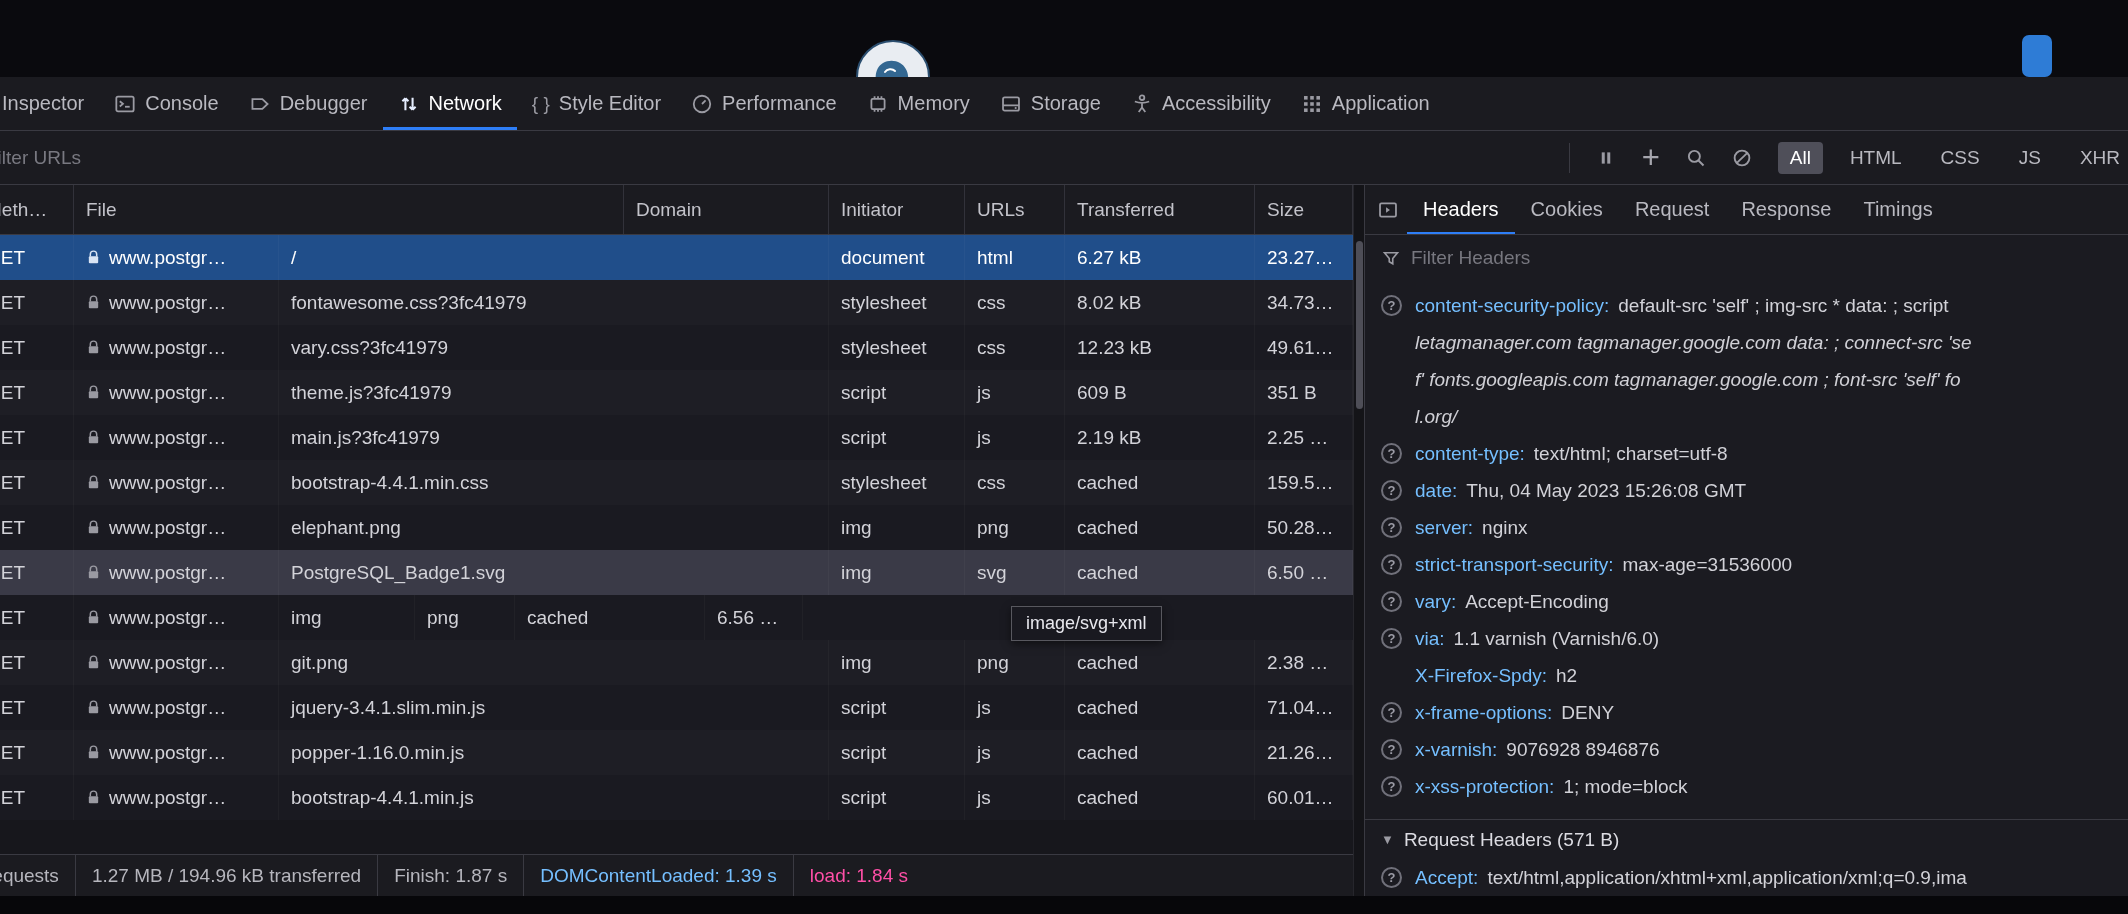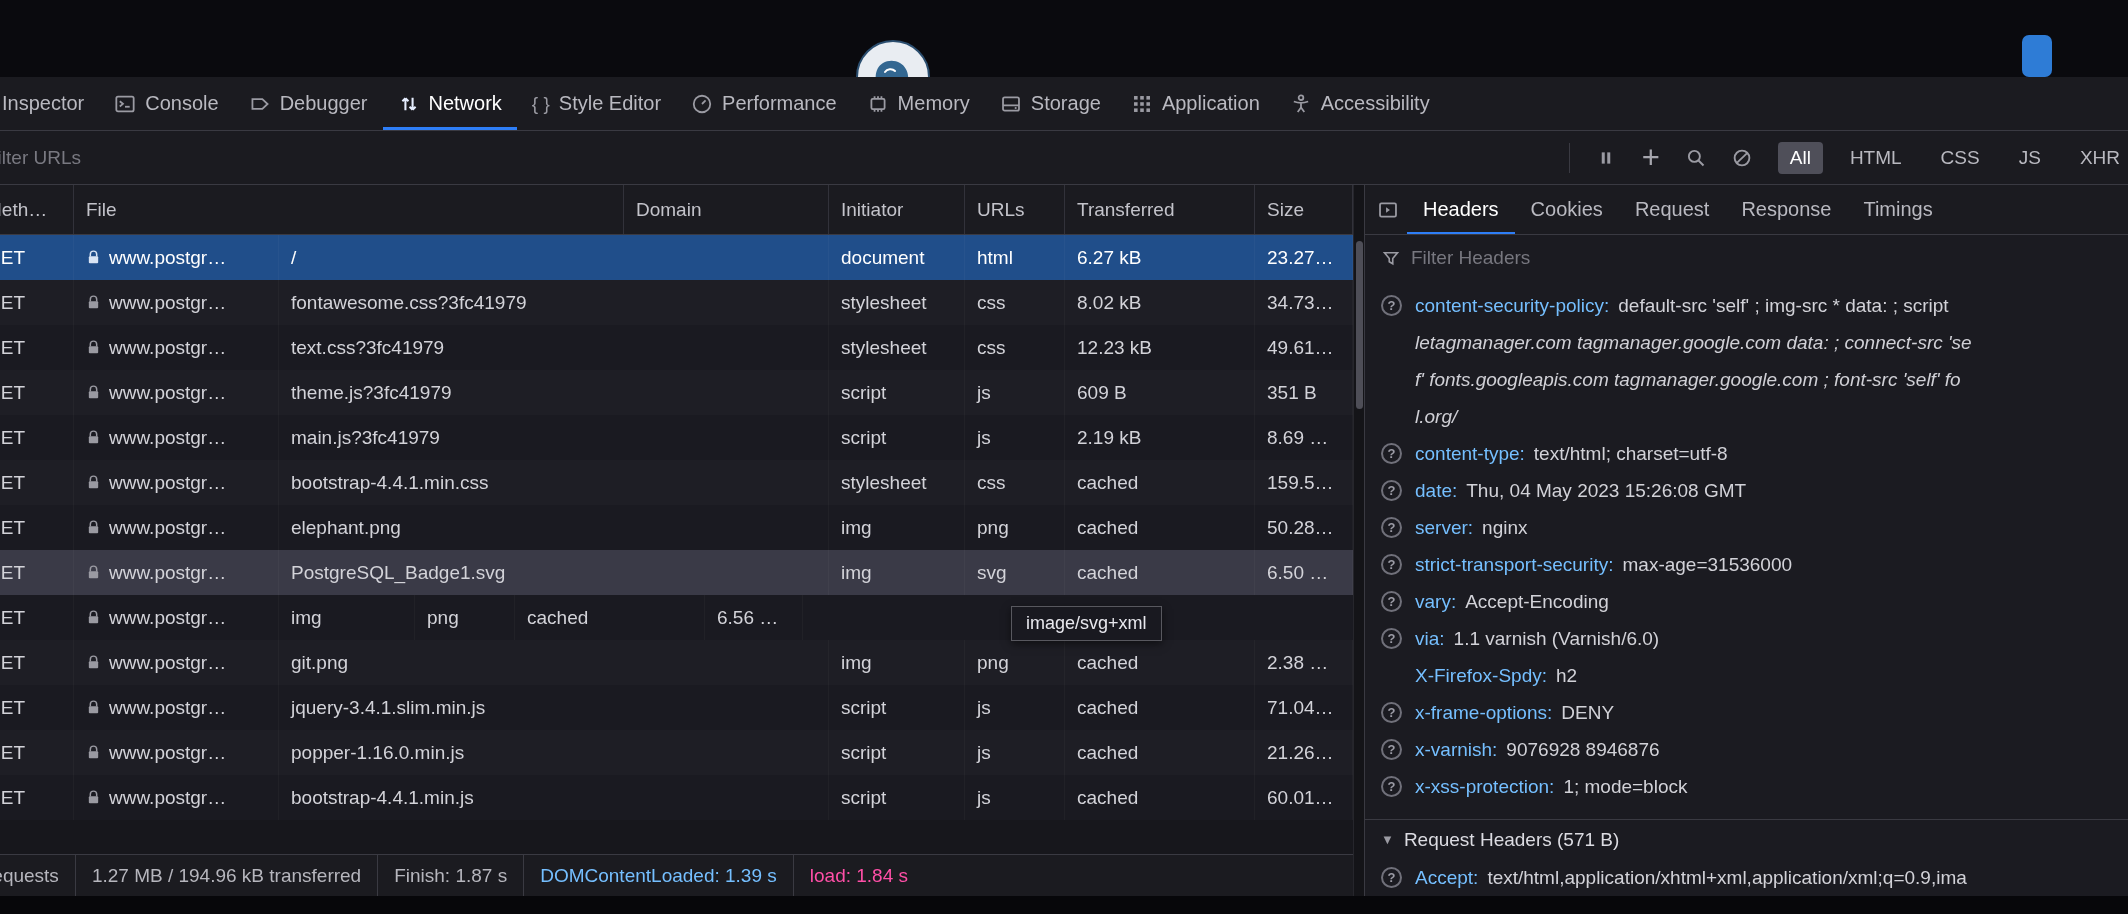--- a/index.html
+++ b/index.html
@@ -176,42 +176,42 @@
           <svg width="22" height="22" viewBox="0 0 16 16" fill="none" stroke="currentColor" stroke-width="1.3">
             <rect x="2.2" y="3.2" width="11.6" height="9.6" rx="1.2"></rect>
             <path d="M2.2 9h11.6"></path>
             <circle cx="11.4" cy="10.9" r="0.8" fill="currentColor" stroke="none"></circle>
           </svg>
         </span>
         <span class="dlabel">Storage</span>
       </div>
       <div class="dtab">
         <span class="icn">
+          <svg width="22" height="22" viewBox="0 0 16 16" fill="none" stroke="currentColor" stroke-width="1.3">
+            <circle cx="8" cy="3.4" r="1.7"></circle>
+            <path d="M2.8 6.2c3.4 1.3 7 1.3 10.4 0M8 7.6v3M8 10.6l-2.4 3.2M8 10.6l2.4 3.2"></path>
+          </svg>
+        </span>
+        <span class="dlabel">Accessibility</span>
+      </div>
+      <div class="dtab">
+        <span class="icn">
           <svg width="22" height="22" viewBox="0 0 16 16" fill="currentColor">
             <rect x="2.2" y="2.2" width="2.6" height="2.6"></rect>
             <rect x="6.7" y="2.2" width="2.6" height="2.6"></rect>
             <rect x="11.2" y="2.2" width="2.6" height="2.6"></rect>
             <rect x="2.2" y="6.7" width="2.6" height="2.6"></rect>
             <rect x="6.7" y="6.7" width="2.6" height="2.6"></rect>
             <rect x="11.2" y="6.7" width="2.6" height="2.6"></rect>
             <rect x="2.2" y="11.2" width="2.6" height="2.6"></rect>
             <rect x="6.7" y="11.2" width="2.6" height="2.6"></rect>
             <rect x="11.2" y="11.2" width="2.6" height="2.6"></rect>
           </svg>
         </span>
         <span class="dlabel">Application</span>
-      </div>
-      <div class="dtab">
-        <span class="icn">
-          <svg width="22" height="22" viewBox="0 0 16 16" fill="none" stroke="currentColor" stroke-width="1.3">
-            <circle cx="8" cy="3.4" r="1.7"></circle>
-            <path d="M2.8 6.2c3.4 1.3 7 1.3 10.4 0M8 7.6v3M8 10.6l-2.4 3.2M8 10.6l2.4 3.2"></path>
-          </svg>
-        </span>
-        <span class="dlabel">Accessibility</span>
       </div>
     </div>
 
   <div class="net-toolbar">
     <div class="filter-urls">Filter URLs</div>
     <div class="nt-right">
       <div class="nt-sep"></div>
       <div class="nt-btns" style="display:flex;gap:26px;align-items:center;">
           <span class="nt-btn">
             <span class="icn">
@@ -300,21 +300,21 @@
             <div class="cell c0" style="width: 88px;">GET</div>
             <div class="cell c1" style="width: 205px;">
               <span class="lock">
                 <svg width="15" height="17" viewBox="0 0 14 16">
                   <path d="M4 7V5a3 3 0 016 0v2" fill="none" stroke="currentColor" stroke-width="1.4"></path>
                   <rect x="2.6" y="6.8" width="8.8" height="6.6" rx="1" fill="currentColor"></rect>
                 </svg>
               </span>
               <span>www.postgr…</span>
             </div>
-            <div class="cell c2" style="width: 550px;">text.css?3fc41979</div>
+            <div class="cell c2" style="width: 550px;">vary.css?3fc41979</div>
             <div class="cell c3" style="width: 136px;">stylesheet</div>
             <div class="cell c4" style="width: 100px;">css</div>
             <div class="cell c5" style="width: 190px;">12.23 kB</div>
             <div class="cell c6" style="width: 98px;">49.61…</div>
           </div>
           <div class="row">
             <div class="cell c0" style="width: 88px;">GET</div>
             <div class="cell c1" style="width: 205px;">
               <span class="lock">
                 <svg width="15" height="17" viewBox="0 0 14 16">
@@ -338,21 +338,21 @@
                   <path d="M4 7V5a3 3 0 016 0v2" fill="none" stroke="currentColor" stroke-width="1.4"></path>
                   <rect x="2.6" y="6.8" width="8.8" height="6.6" rx="1" fill="currentColor"></rect>
                 </svg>
               </span>
               <span>www.postgr…</span>
             </div>
             <div class="cell c2" style="width: 550px;">main.js?3fc41979</div>
             <div class="cell c3" style="width: 136px;">script</div>
             <div class="cell c4" style="width: 100px;">js</div>
             <div class="cell c5" style="width: 190px;">2.19 kB</div>
-            <div class="cell c6" style="width: 98px;">8.69 …</div>
+            <div class="cell c6" style="width: 98px;">2.25 …</div>
           </div>
           <div class="row">
             <div class="cell c0" style="width: 88px;">GET</div>
             <div class="cell c1" style="width: 205px;">
               <span class="lock">
                 <svg width="15" height="17" viewBox="0 0 14 16">
                   <path d="M4 7V5a3 3 0 016 0v2" fill="none" stroke="currentColor" stroke-width="1.4"></path>
                   <rect x="2.6" y="6.8" width="8.8" height="6.6" rx="1" fill="currentColor"></rect>
                 </svg>
               </span>

